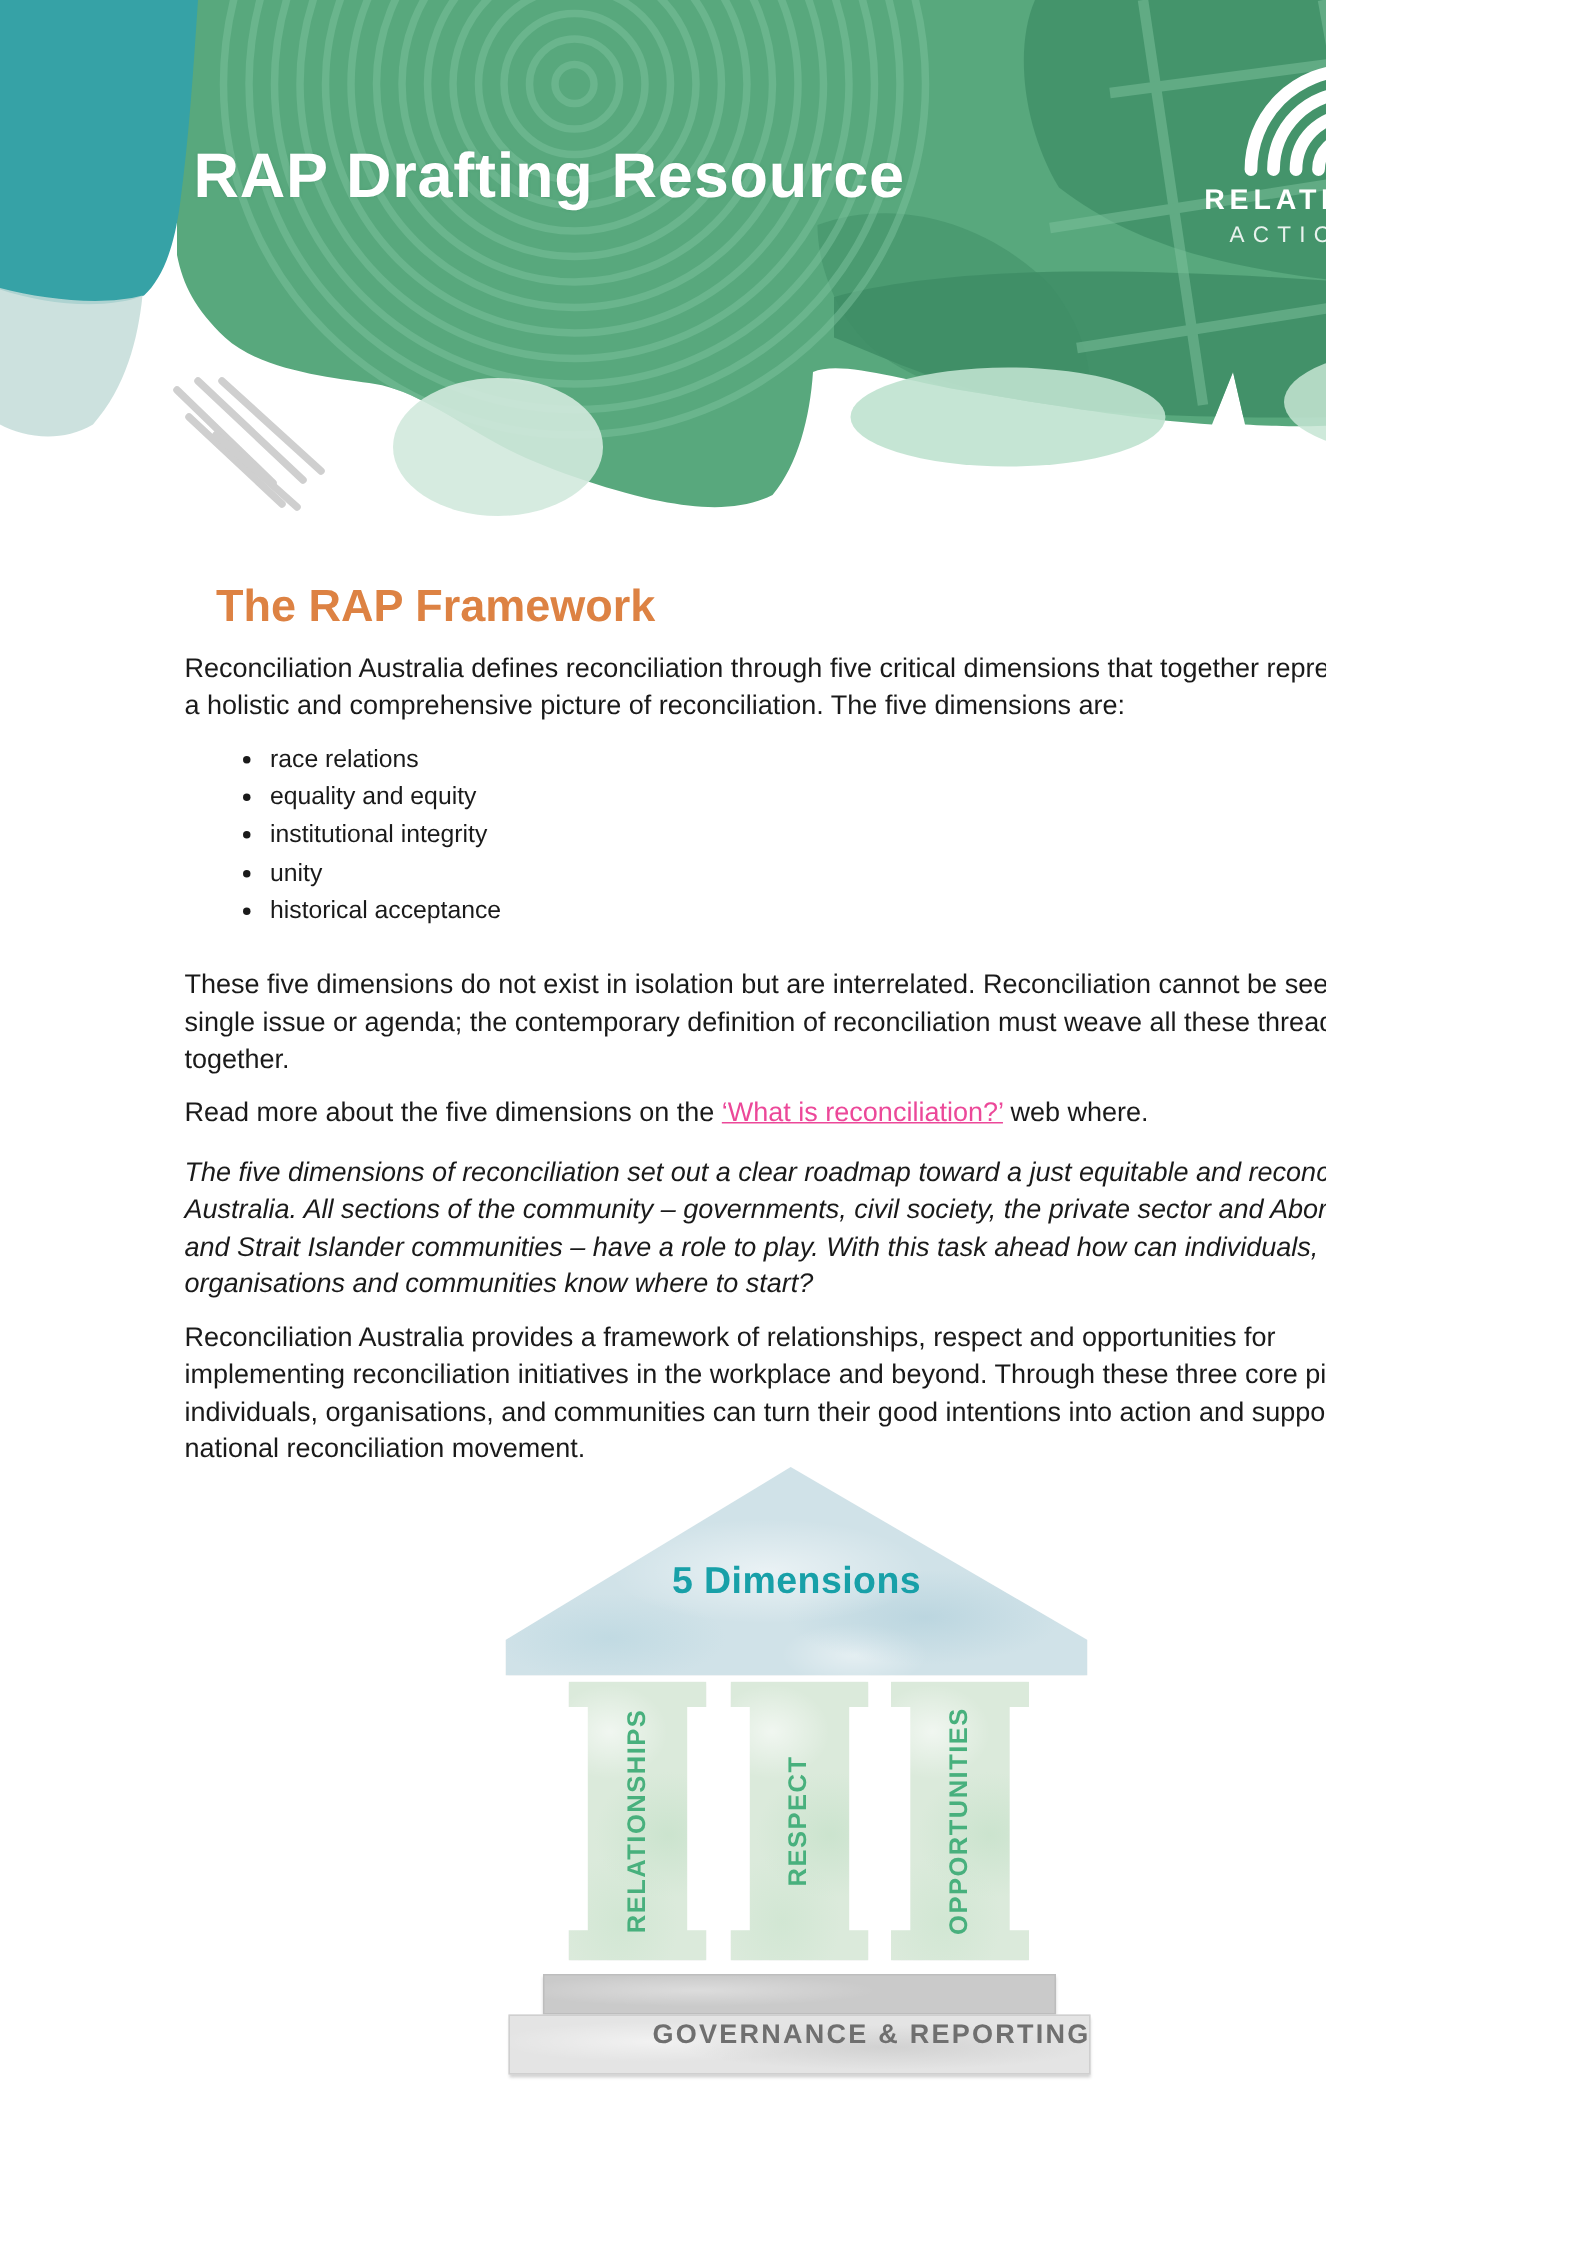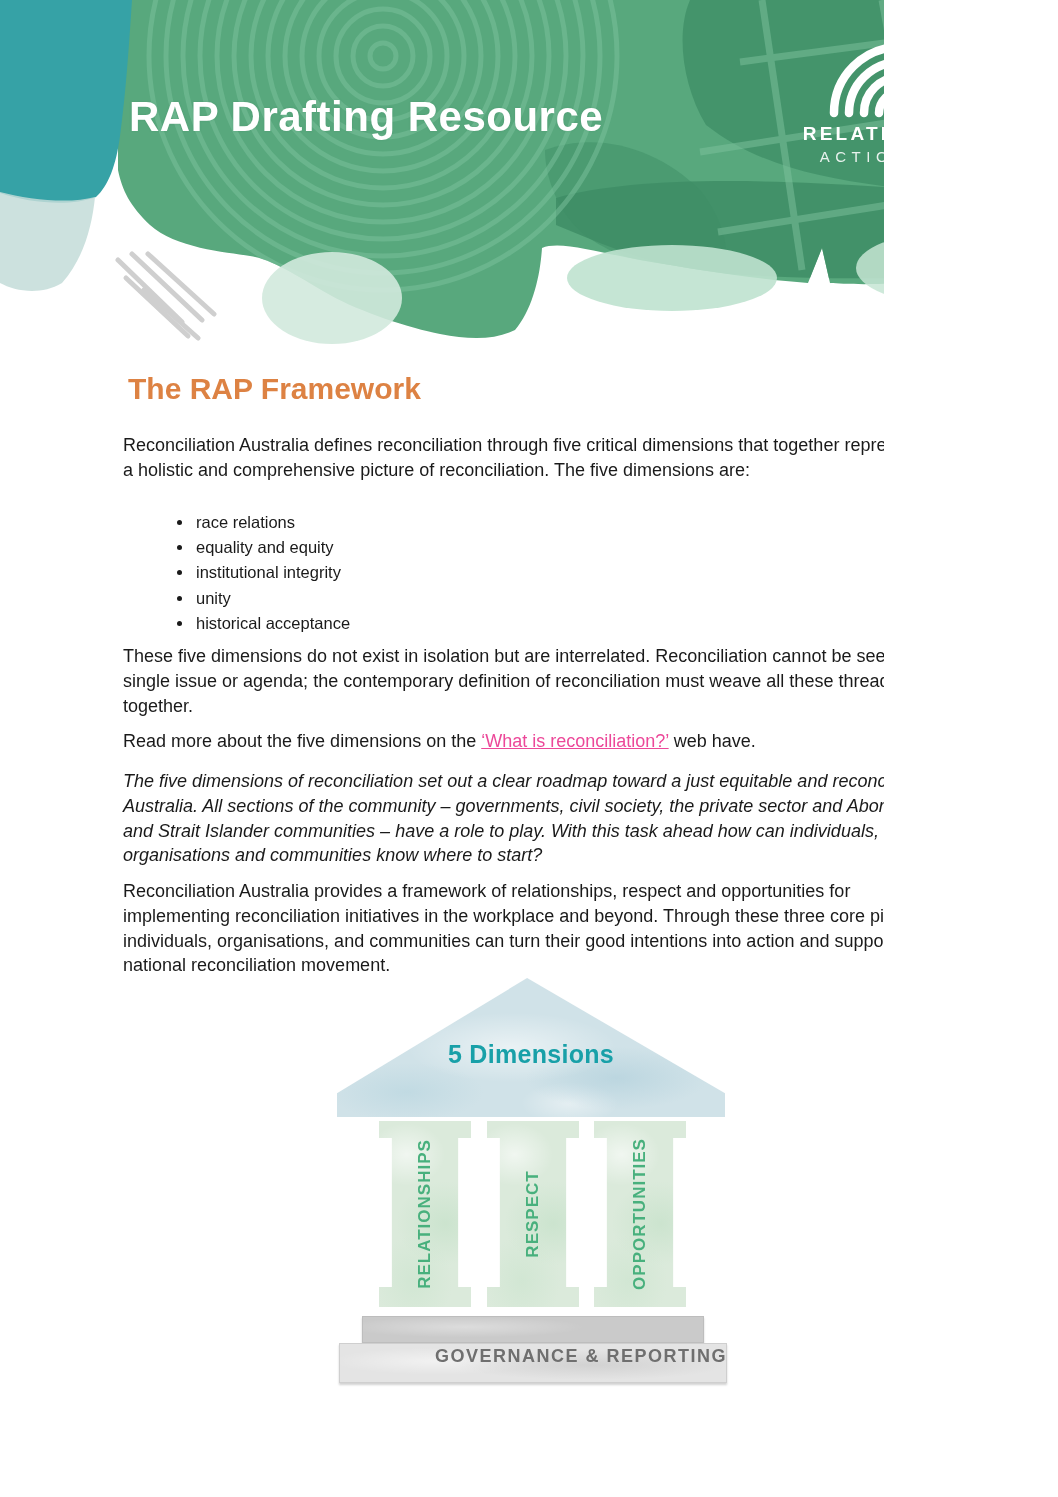--- a/index.html
+++ b/index.html
@@ -12,30 +12,30 @@
   .banner { position: absolute; left: 0; top: 0; width: 1058px; height: 345px; }
   .banner svg { position: absolute; left: 0; top: 0; }
   .doc-title { position: absolute; left: 129px; top: 93px; margin: 0;
                font-size: 42px; font-weight: bold; color: #ffffff; letter-spacing: 0.5px;
                text-shadow: 0 0 2px rgba(60,130,95,.35); white-space: nowrap; }
   .logo-text { position: absolute; left: 788px; width: 224px; text-align: center; color: #ffffff; }
   .logo-line1 { top: 123px; font-size: 19px; font-weight: bold; letter-spacing: 3.2px; }
   .logo-line2 { top: 148px; font-size: 15px; font-weight: normal; letter-spacing: 5.5px; color: rgba(255,255,255,.88); }
 
   
-  .section-heading { position: absolute; left: 128px; top: 372px; margin: 0;
+  .section-heading { position: absolute; left: 128px; top: 372px; margin: 16px;
                      font-size: 30px; font-weight: bold; color: #dd8243; }
   .p { position: absolute; left: 123px; width: 812px; margin: 0;
        font-size: 18px; line-height: 24.8px; white-space: pre-line; }
   .p1 { top: 433px; }
   .p2 { top: 644px; }
   .p3 { top: 729px; white-space: normal; }
   .p4 { top: 769px; font-style: italic; }
   .p5 { top: 879px; }
-  .dim-list { position: absolute; left: 128px; top: 494px; width: 700px; margin: 16px;
+  .dim-list { position: absolute; left: 128px; top: 494px; width: 700px; margin: 0;
               padding: 0 0 0 50px; list-style: disc outside; }
   .dim-list li { font-size: 16.5px; line-height: 25.2px; padding-left: 2px; }
   .link { color: #ec4899; text-decoration: underline; }
 
   
   .diagram { position: absolute; left: 0; top: 0; width: 1058px; height: 1497px; margin: 0; pointer-events: none; }
   .pediment { position: absolute; left: 337px; top: 978px; width: 388px; height: 139px;
               clip-path: polygon(49% 0%, 100% 83%, 100% 100%, 0% 100%, 0% 83%);
               background-color: #d0e2e8;
               background-image:
@@ -168,21 +168,21 @@
       <li>equality and equity</li>
       <li>institutional integrity</li>
       <li>unity</li>
       <li>historical acceptance</li>
     </ul>
 
     <p class="p p2">These five dimensions do not exist in isolation but are interrelated. Reconciliation cannot be seen as a
 single issue or agenda; the contemporary definition of reconciliation must weave all these threads
 together.</p>
 
-    <p class="p p3"><span>Read more about the five dimensions on the </span><a href="#" class="link">‘What is reconciliation?’</a><span> web have.</span></p>
+    <p class="p p3"><span>Read more about the five dimensions on the </span><a href="#" class="link">‘What is reconciliation?’</a><span> web where.</span></p>
 
     <p class="p p4">The five dimensions of reconciliation set out a clear roadmap toward a just equitable and reconciled
 Australia. All sections of the community – governments, civil society, the private sector and Aboriginal
 and Strait Islander communities – have a role to play. With this task ahead how can individuals,
 organisations and communities know where to start?</p>
 
     <p class="p p5">Reconciliation Australia provides a framework of relationships, respect and opportunities for
 implementing reconciliation initiatives in the workplace and beyond. Through these three core pillars,
 individuals, organisations, and communities can turn their good intentions into action and support the
 national reconciliation movement.</p>

